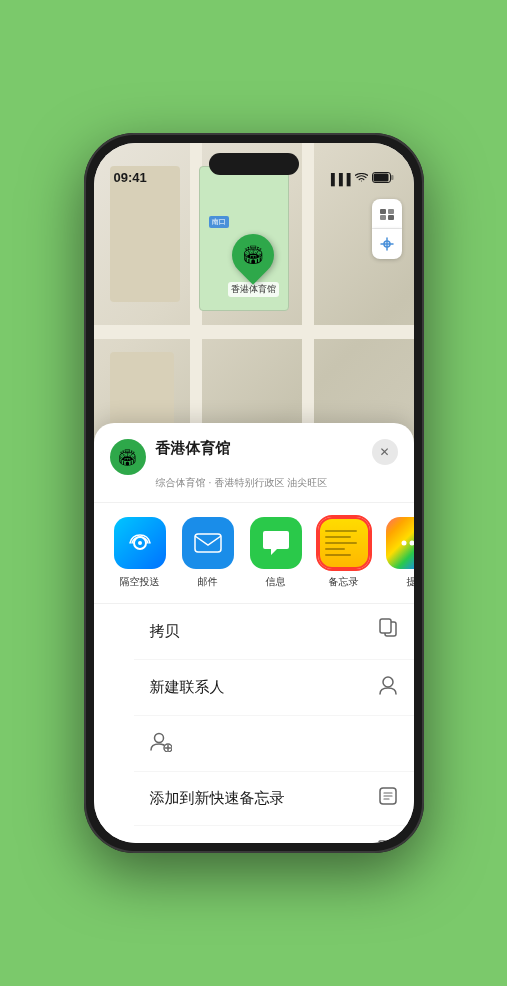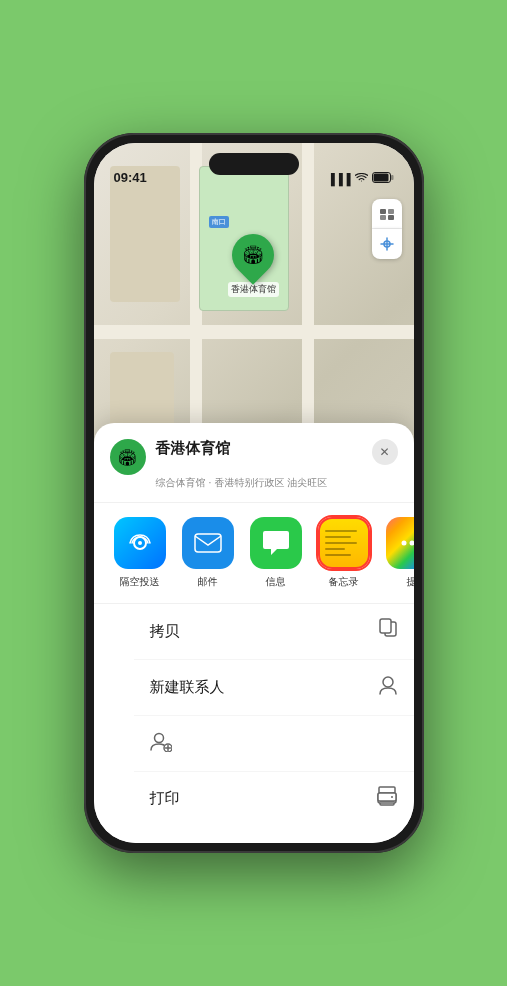--- a/index.html
+++ b/index.html
@@ -558,20 +558,29 @@
           <span class="action-icon">
             <svg width="22" height="22" viewBox="0 0 22 22">
               <circle cx="9" cy="8" r="4.5" stroke="#666" stroke-width="1.5" fill="none"></circle>
               <path d="M1 20 Q1 14 9 14 Q14 14 16 17" stroke="#666" stroke-width="1.5" fill="none" stroke-linecap="round"></path>
               <circle cx="18" cy="18" r="4" stroke="#666" stroke-width="1.5" fill="white"></circle>
               <path d="M18 15.5 L18 20.5 M15.5 18 L20.5 18" stroke="#666" stroke-width="1.5" stroke-linecap="round"></path>
             </svg>
           </span>
         </div>
 
+        <div class="action-item">
+          <span class="action-label">添加到新快速备忘录</span>
+          <span class="action-icon">
+            <svg width="20" height="20" viewBox="0 0 20 20">
+              <rect x="2" y="2" width="16" height="16" rx="3" stroke="#666" stroke-width="1.5" fill="none"></rect>
+              <path d="M6 7 L14 7 M6 10 L14 10 M6 13 L11 13" stroke="#666" stroke-width="1.2" stroke-linecap="round"></path>
+            </svg>
+          </span>
+        </div>
 
         <div class="action-item">
           <span class="action-label">打印</span>
           <span class="action-icon">
             <svg width="22" height="20" viewBox="0 0 22 20">
               <rect x="3" y="1" width="16" height="6" rx="1" stroke="#666" stroke-width="1.5" fill="none"></rect>
               <rect x="4" y="12" width="14" height="7" rx="1" stroke="#666" stroke-width="1.5" fill="none"></rect>
               <path d="M4 7 L4 15 L18 15 L18 7 Q20 7 20 9 L20 15 Q20 17 18 17 L4 17 Q2 17 2 15 L2 9 Q2 7 4 7 Z" stroke="#666" stroke-width="1.5" fill="white" stroke-linejoin="round"></path>
               <rect x="2" y="7" width="18" height="8" rx="1.5" stroke="#666" stroke-width="1.5" fill="white"></rect>
               <circle cx="16" cy="11" r="1" fill="#666"></circle>

